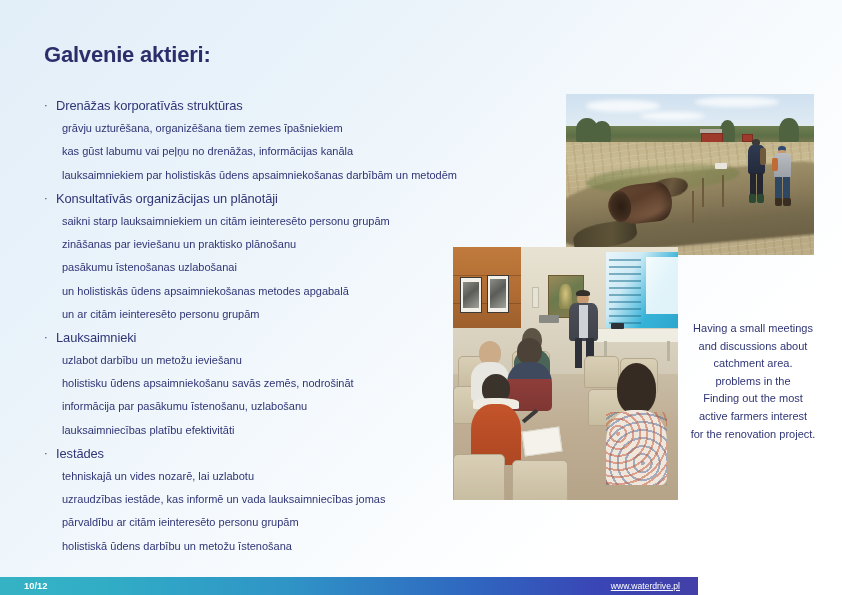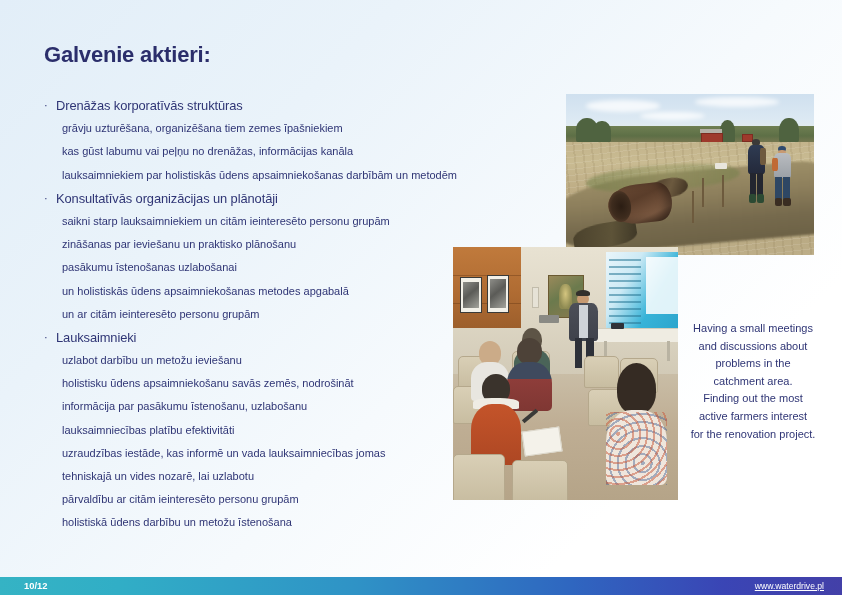--- a/index.html
+++ b/index.html
@@ -269,21 +269,21 @@
     color: #2f3575;
     z-index: 4;
   }
   .caption .cap-line { white-space: nowrap; }
 
   
   .footer {
     position: absolute;
     left: 0;
     bottom: 0;
-    width: 842px;
+    width: 698px;
     height: 18px;
     background: linear-gradient(90deg, #35b3c4 0%, #31aec6 14%, #2f93c6 42%, #2f66c0 68%, #3a45b5 86%, #4340a8 100%);
     z-index: 6;
   }
   .footer-page {
     position: absolute;
     left: 24px;
     top: 0;
     height: 18px;
     line-height: 18px;
@@ -322,22 +322,23 @@
     <div class="line sub">pasākumu īstenošanas uzlabošanai</div>
     <div class="line sub">un holistiskās ūdens apsaimniekošanas metodes apgabalā</div>
     <div class="line sub">un ar citām ieinteresēto personu grupām</div>
 
     <div class="line head"><span class="bullet">·</span><span>Lauksaimnieki</span></div>
     <div class="line sub">uzlabot darbību un metožu ieviešanu</div>
     <div class="line sub">holistisku ūdens apsaimniekošanu savās zemēs, nodrošināt</div>
     <div class="line sub">informācija par pasākumu īstenošanu, uzlabošanu</div>
     <div class="line sub">lauksaimniecības platību efektivitāti</div>
 
+    <div class="line head plain"><span class="bullet">·</span><span>Iestādes</span></div>
+    <div class="line sub">tehniskajā un vides nozarē, lai uzlabotu</div>
     <div class="line sub">uzraudzības iestāde, kas informē un vada lauksaimniecības jomas</div>
-    <div class="line sub">tehniskajā un vides nozarē, lai uzlabotu</div>
     <div class="line sub">pārvaldību ar citām ieinteresēto personu grupām</div>
     <div class="line sub">holistiskā ūdens darbību un metožu īstenošana</div>
   </div>
 
   <div class="photo photo-field">
     <div class="ph-layer f-sky"></div>
     <div class="ph-layer f-cloud" style="left:8%;top:4%;width:30%;height:7%;"></div>
     <div class="ph-layer f-cloud" style="left:52%;top:2%;width:34%;height:6%;"></div>
     <div class="ph-layer f-cloud" style="left:30%;top:11%;width:26%;height:5%;"></div>
 
@@ -463,22 +464,22 @@
     <div class="ph-layer" style="left:31%;top:72%;width:16%;height:9%;background:#f4f2ea;transform:rotate(-8deg);border:0.5px solid #d9d5c8;"></div>
     <div class="ph-layer" style="left:30%;top:66%;width:8%;height:1.5%;background:#3a3a38;transform:rotate(-40deg);"></div>
 
     <div class="chair" style="left:26%;top:84%;width:24%;height:16%;"></div>
     <div class="chair" style="left:0%;top:82%;width:22%;height:18%;"></div>
   </div>
 
   <div class="caption">
     <div class="cap-line">Having a small meetings</div>
     <div class="cap-line">and discussions about</div>
+    <div class="cap-line">catchment area.</div>
     <div class="cap-line">problems in the</div>
-    <div class="cap-line">catchment area.</div>
     <div class="cap-line">Finding out the most</div>
     <div class="cap-line">active farmers interest</div>
     <div class="cap-line">for the renovation project.</div>
   </div>
 
   <div class="footer">
     <div class="footer-page">10/12</div>
     <div class="footer-url">www.waterdrive.pl</div>
   </div>
 

